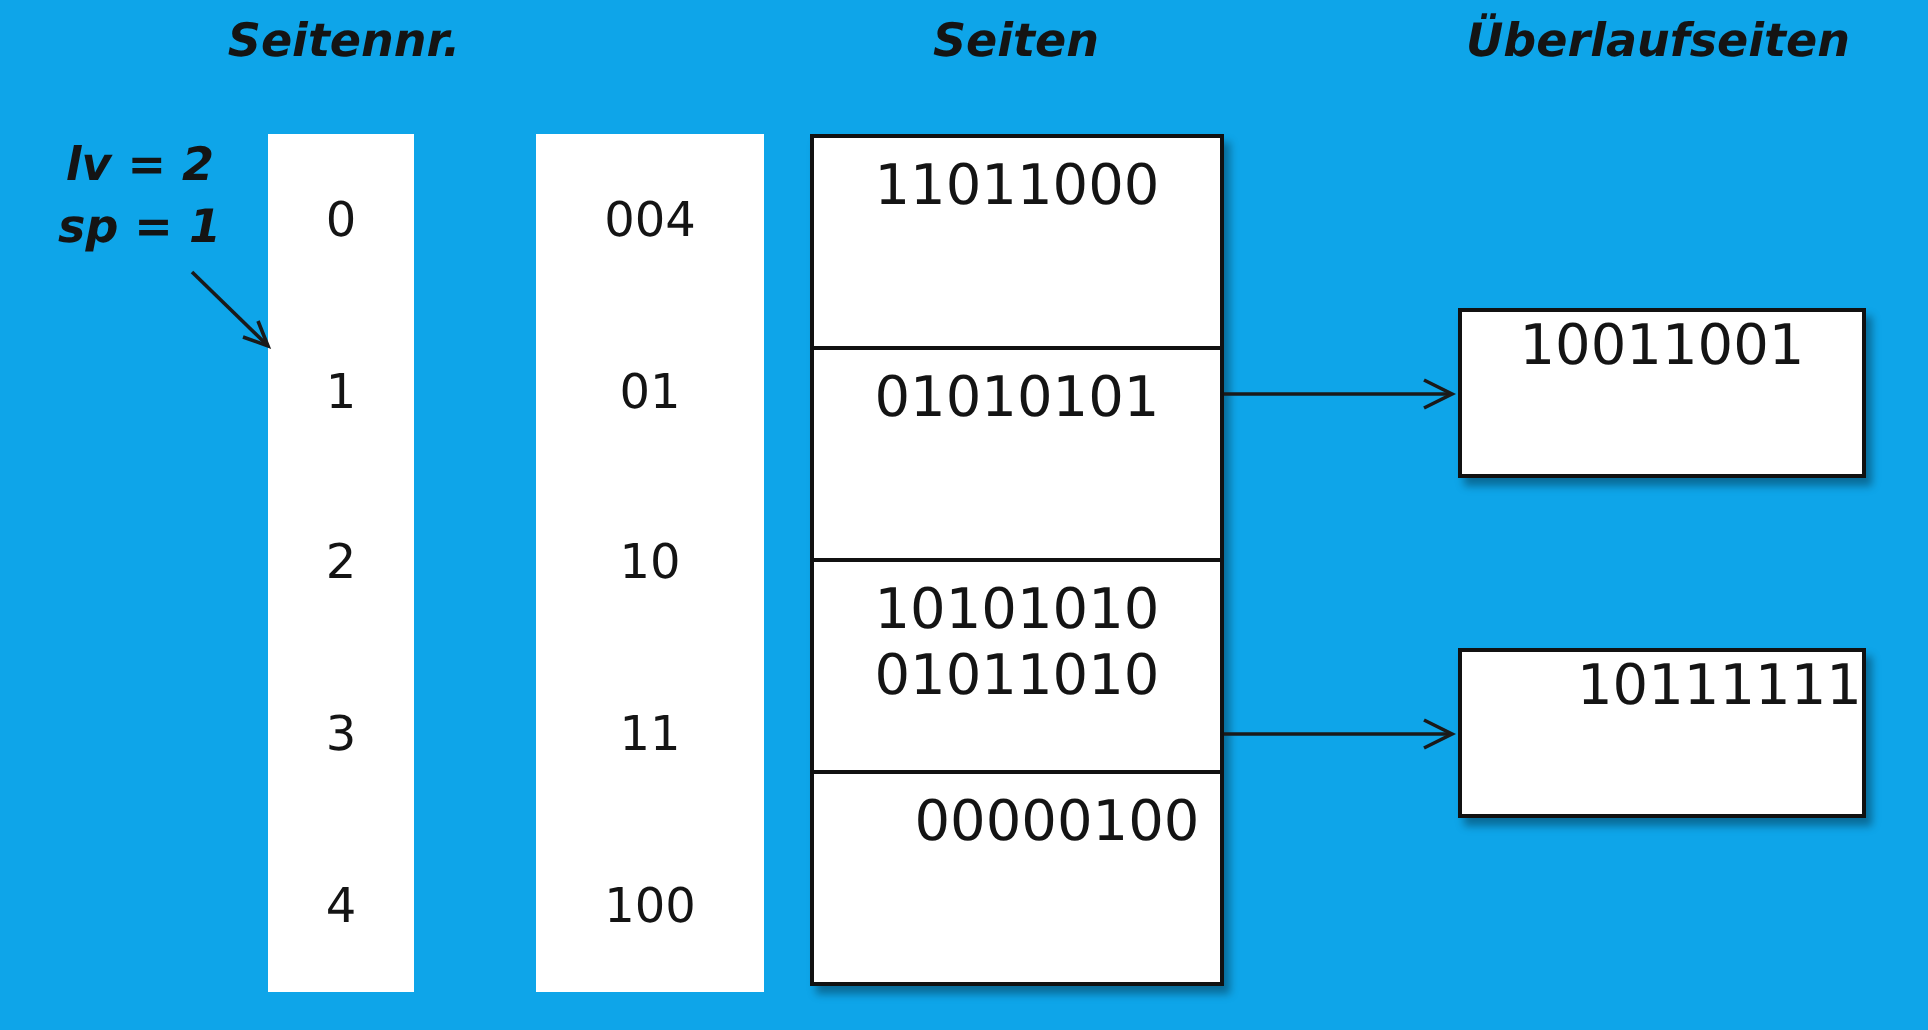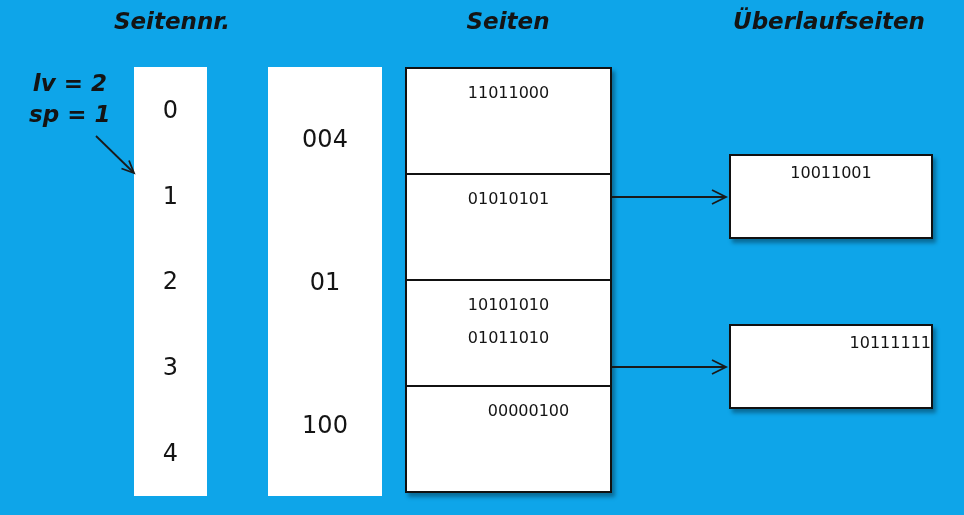--- a/index.html
+++ b/index.html
@@ -44,21 +44,21 @@
     position:absolute;left:405px;top:67px;width:203px;height:422px;
     background:#ffffff;border:2px solid #111111;
     box-shadow:3px 4px 4px rgba(0,0,0,0.35);
     display:flex;flex-direction:column;
   }
   .pages .pcell{
     flex:1;padding-top:7px;text-align:center;
     border-bottom:2px solid #111111;
   }
   .pages .pcell:last-child{border-bottom:none;padding-left:40px;}
-  .bline{font-size:16px;line-height:33px;}
+  .bline{font-size:28px;line-height:33px;}
 
   .ovbox{
     position:absolute;left:729px;width:200px;height:81px;
     background:#ffffff;border:2px solid #111111;
     box-shadow:3px 4px 4px rgba(0,0,0,0.35);
     text-align:center;
     font-size:24px;line-height:33px;
   }
   .ovbox-1{top:154px;}
   .ovbox-2{top:324px;text-align:right;}
@@ -86,20 +86,22 @@
     <div class="cell">0</div>
     <div class="cell">1</div>
     <div class="cell">2</div>
     <div class="cell">3</div>
     <div class="cell">4</div>
   </div>
 
   <div class="strip strip-hw">
     <div class="cell">004</div>
     <div class="cell">01</div>
+    <div class="cell">10</div>
+    <div class="cell">11</div>
     <div class="cell">100</div>
   </div>
 
   <div class="pages">
     <div class="pcell">
       <div class="bline">11011000</div>
     </div>
     <div class="pcell">
       <div class="bline">01010101</div>
     </div>

